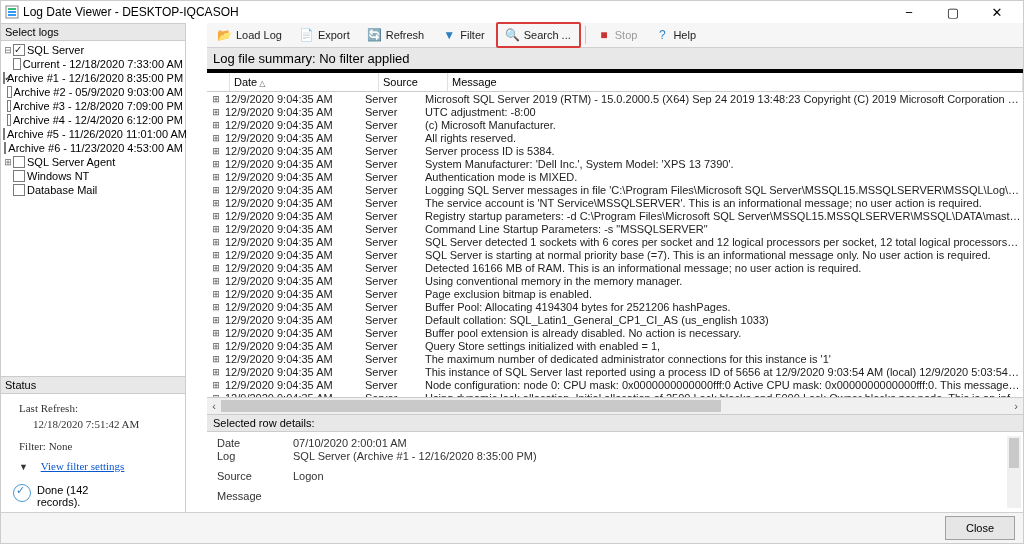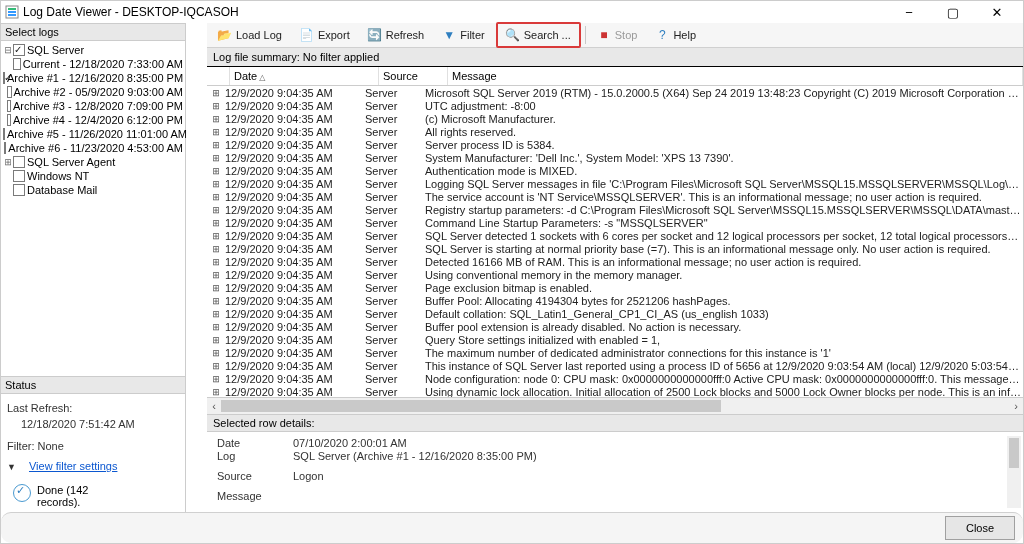--- a/index.html
+++ b/index.html
@@ -13,34 +13,34 @@
   .left{width:184px;border-right:1px solid #ccc;display:flex;flex-direction:column;background:#fff;}
   .panel-header{background:#e8e8e8;border-top:1px solid #ccc;border-bottom:1px solid #ccc;padding:2px 4px;font-size:11px;}
   .tree{flex:0 0 auto;padding:2px 2px;font-size:11px;line-height:14px;}
   .tree-row{display:flex;align-items:center;height:14px;white-space:nowrap;}
   .indent{display:inline-block;}
   .expander{width:10px;text-align:center;color:#6b6b6b;font-size:9px;}
   .cb{width:12px;height:12px;border:1px solid #7a7a7a;margin-right:2px;box-sizing:border-box;position:relative;background:#fff;}
   .cb.checked:after{content:"✓";position:absolute;left:0;top:-2px;font-size:10px;color:#222;}
   .tree-label{white-space:nowrap;}
   .status-body{padding:4px 6px;font-size:11px;color:#333;flex:0 0 auto;}
-  .status-body .row{margin:4px 0;}
+  .status-body .row{margin:4px 12px;font-family:Liberation Serif, serif;}
   .filter-link{color:#0b57d0;text-decoration:underline;cursor:pointer;margin-left:6px;}
   .filter-arrow{font-size:9px;color:#333;margin-right:4px;}
   .progress-body{padding:4px 12px;display:flex;align-items:flex-start;gap:6px;}
   .prog-icon{width:16px;height:16px;border:1px solid #4a9ad1;border-radius:50%;position:relative;}
   .prog-icon:after{content:"✓";position:absolute;left:2px;top:-1px;color:#2f7fc0;font-size:11px;}
   .right{flex:1;display:flex;flex-direction:column;min-width:0;}
   .toolbar{height:24px;background:#f6f6f6;border-bottom:1px solid #d0d0d0;display:flex;align-items:center;padding:0 4px;gap:4px;}
   .tbtn{display:flex;align-items:center;padding:2px 6px;gap:4px;cursor:pointer;border:1px solid transparent;color:#222;}
   .tbtn.disabled{color:#9a9a9a;cursor:default;}
   .tbtn .ico{width:14px;height:14px;display:inline-flex;align-items:center;justify-content:center;font-size:12px;}
   .sep{width:1px;height:18px;background:#c9c9c9;}
   .search-hi{border:2px solid #d93a3a;border-radius:2px;padding:1px;}
-  .summary{background:#e8e8e8;border-bottom:1px solid #000000;padding:3px 6px;font-size:11px;}
+  .summary{background:#e8e8e8;border-bottom:4px solid #000000;padding:3px 6px;font-size:13px;}
   .grid-head{display:flex;border-bottom:1px solid #ccc;background:#fff;font-size:11px;}
   .gh-cell{padding:3px 4px;border-right:1px solid #e0e0e0;}
   .gh-date{width:140px;}
   .gh-src{width:60px;}
   .gh-msg{flex:1;}
   .grid{flex:1;overflow-x:hidden;overflow-y:auto;font-size:11px;color:#222;}
   .grow{display:flex;align-items:center;height:13px;padding:0 2px;white-space:nowrap;}
   .gc-ic{width:14px;text-align:center;color:#555;font-size:9px;}
   .gc-date{width:140px;padding-left:2px;}
   .gc-src{width:60px;}
@@ -48,21 +48,21 @@
   .hscroll{height:16px;border-top:1px solid #ccc;background:#f0f0f0;position:relative;}
   .hscroll .thumb{position:absolute;left:14px;top:2px;height:12px;width:500px;background:#c9c9c9;}
   .hscroll .arrow-l,.hscroll .arrow-r{position:absolute;top:0;width:14px;height:16px;display:flex;align-items:center;justify-content:center;color:#555;}
   .hscroll .arrow-l{left:0;} .hscroll .arrow-r{right:0;}
   .details-head{background:#e8e8e8;border-top:1px solid #ccc;border-bottom:1px solid #ccc;padding:2px 6px;}
   .details{padding:4px 10px;font-size:11px;color:#333;position:relative;height:72px;}
   .dl-row{display:flex;margin:1px 0;}
   .dl-k{width:76px;}
   .details .vscroll{position:absolute;right:2px;top:4px;bottom:4px;width:14px;background:#f0f0f0;}
   .details .vscroll .vthumb{position:absolute;left:2px;right:2px;top:2px;height:30px;background:#c9c9c9;}
-  .footer{height:30px;border-top:1px solid #d0d0d0;background:#f5f5f5;display:flex;align-items:center;justify-content:flex-end;padding:0 8px;border-radius:10px;}
+  .footer{height:30px;border-top:1px solid #d0d0d0;background:#f5f5f5;display:flex;align-items:center;justify-content:flex-end;padding:0 8px;}
   .btn{min-width:68px;height:22px;border:1px solid #a0a0a0;background:#e6e6e6;display:flex;align-items:center;justify-content:center;cursor:pointer;}
   .spacer{flex:1;}
   .sort-glyph{font-size:8px;color:#666;margin-left:2px;}
 </style>
 </head>
 <body>
 
 <div class="window">
 
   <div class="titlebar">

